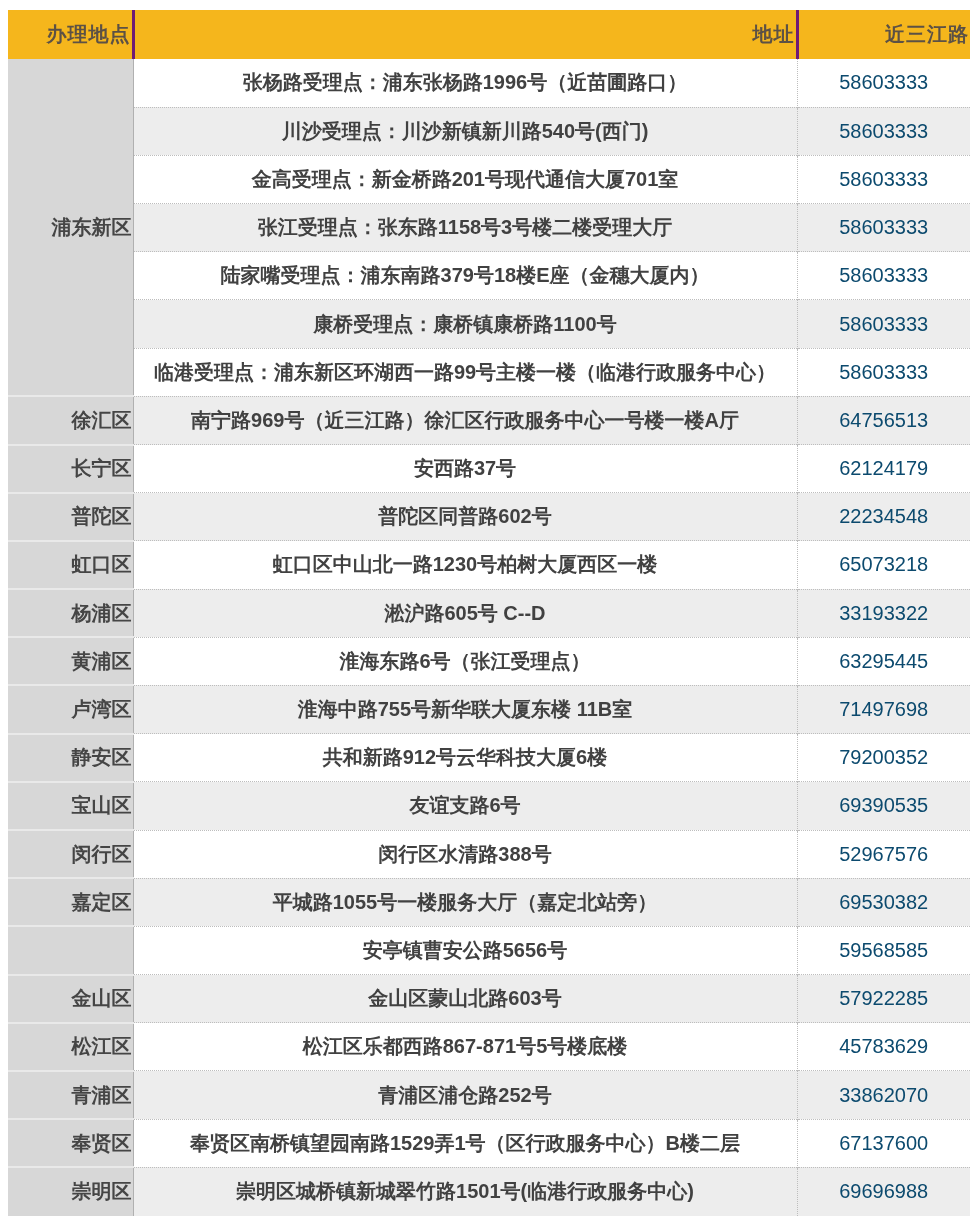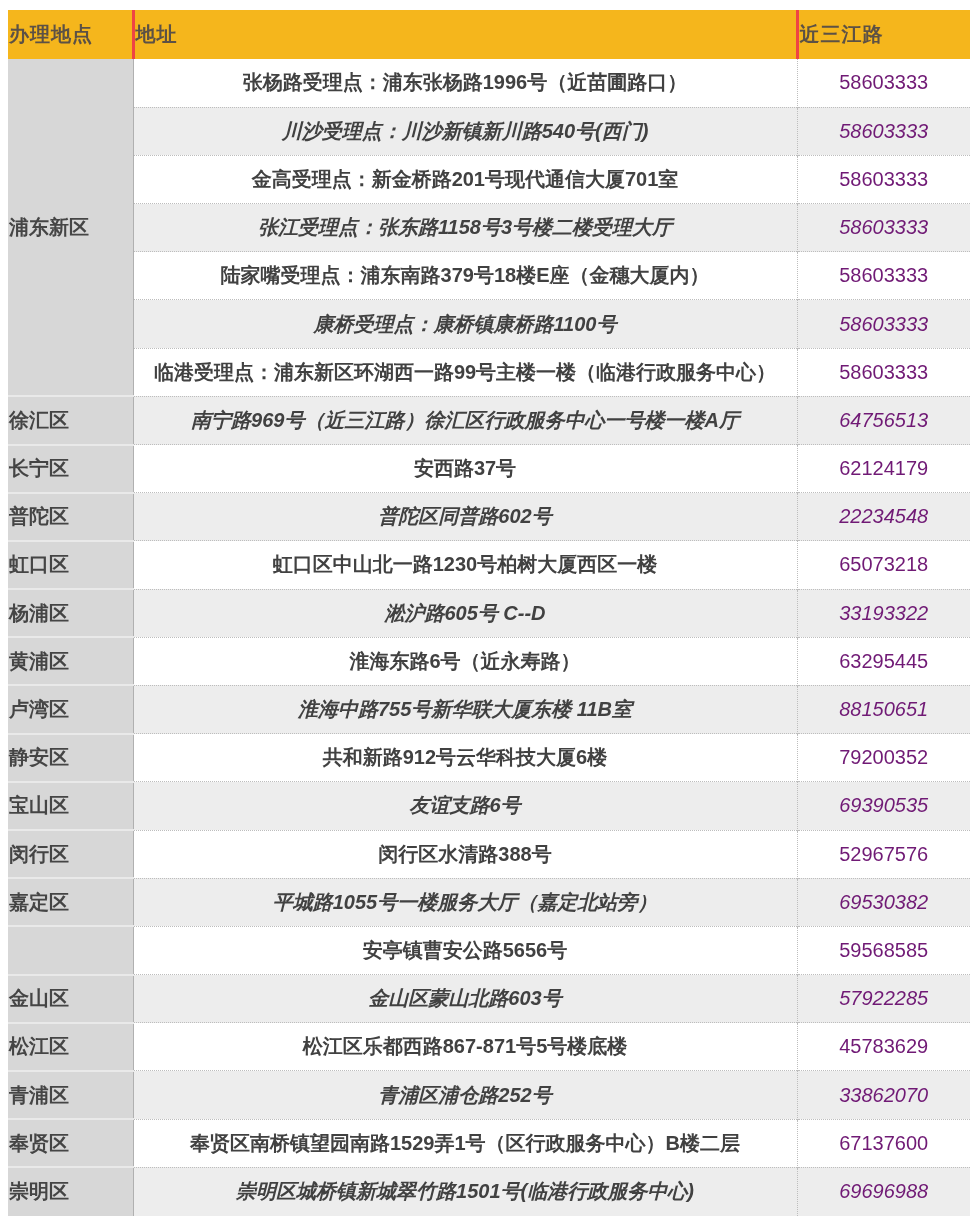--- a/index.html
+++ b/index.html
@@ -25,57 +25,57 @@
   col.c-district { width: 125px; }
   col.c-address  { width: 664px; }
   col.c-phone    { width: 173px; }
 
   thead tr { height: 49px; }
   thead th {
     background: #F5B61C;
     color: #5C5145;
     font-size: 20px;
     font-weight: 600;
-    text-align: left;
+    text-align: right;
     vertical-align: middle;
     letter-spacing: 1px;
   }
-  thead th.sep { border-left: 3px solid #ef4444; }
+  thead th.sep { border-left: 3px solid #701a75; }
 
   tbody tr { height: 48.2px; }
   tbody tr.odd  td { background: #ffffff; }
-  tbody tr.even td { background: #EDEDED; font-style: italic; }
+  tbody tr.even td { background: #EDEDED; }
 
   tbody th.district {
     background: #D7D7D7;
     color: #454545;
     font-size: 20px;
     font-weight: 600;
-    text-align: left;
+    text-align: right;
     vertical-align: middle;
     border-right: 1px solid #b0b0b0;
     border-top: 2px solid #e9e9e9;
   }
   tbody tr:first-child th.district { border-top: none; }
 
   tbody td {
     text-align: center;
     vertical-align: middle;
     border-top: 1px dotted #bdbdbd;
   }
   tbody tr:first-child td { border-top: none; }
 
   td.addr {
     color: #414141;
     font-size: 20px;
     font-weight: 600;
     text-align: center;
   }
   td.phone {
-    color: #701a75;
+    color: #0c4a6e;
     font-size: 20px;
     font-weight: 400;
     border-left: 1px dotted #bdbdbd;
   }
 </style>
 </head>
 <body>
 
 <div class="page">
   <table class="loc-table">
@@ -141,27 +141,27 @@
           <td class="addr">虹口区中山北一路1230号柏树大厦西区一楼</td>
           <td class="phone">65073218</td>
         </tr>
         <tr class="even">
           <th class="district">杨浦区</th>
           <td class="addr">淞沪路605号 C--D</td>
           <td class="phone">33193322</td>
         </tr>
         <tr class="odd">
           <th class="district">黄浦区</th>
-          <td class="addr">淮海东路6号（近永寿路）</td>
+          <td class="addr">淮海东路6号（张江受理点）</td>
           <td class="phone">63295445</td>
         </tr>
         <tr class="even">
           <th class="district">卢湾区</th>
           <td class="addr">淮海中路755号新华联大厦东楼 11B室</td>
-          <td class="phone">88150651</td>
+          <td class="phone">71497698</td>
         </tr>
         <tr class="odd">
           <th class="district">静安区</th>
           <td class="addr">共和新路912号云华科技大厦6楼</td>
           <td class="phone">79200352</td>
         </tr>
         <tr class="even">
           <th class="district">宝山区</th>
           <td class="addr">友谊支路6号</td>
           <td class="phone">69390535</td>

